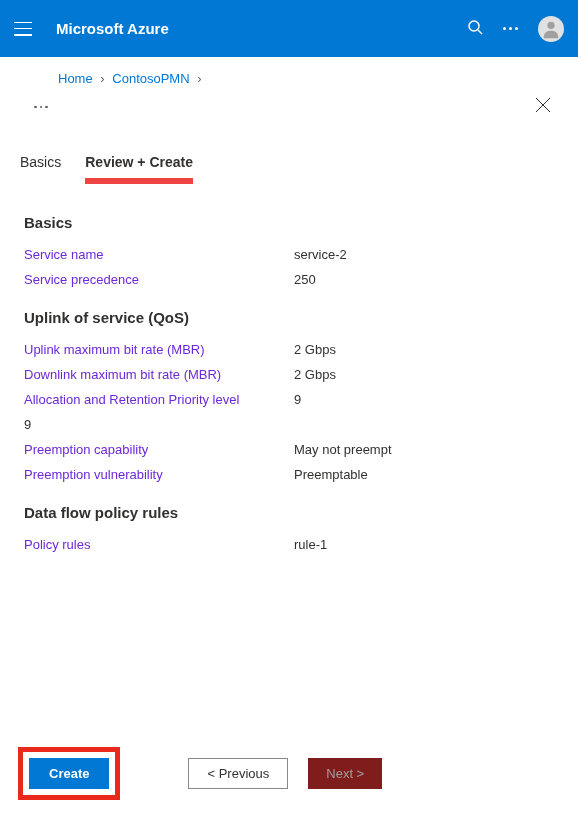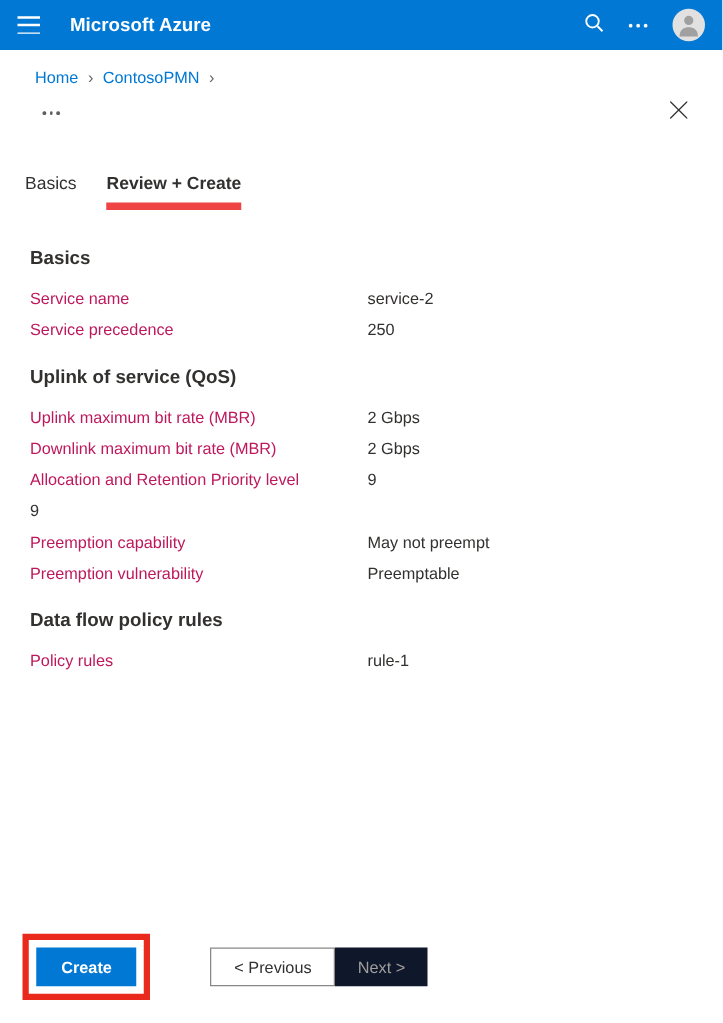--- a/index.html
+++ b/index.html
@@ -12,21 +12,21 @@
       font-family: "Segoe UI", -apple-system, BlinkMacSystemFont, sans-serif;
       width: 578px;
       height: 818px;
       background: #fff;
       position: relative;
       overflow: hidden;
     }
     
     .top-bar {
       background: #0078d4;
-      height: 40px;
+      height: 57px;
       display: flex;
       align-items: center;
       padding: 0 14px;
       color: white;
     }
     
     .hamburger {
       width: 18px;
       height: 14px;
       display: flex;
@@ -83,22 +83,23 @@
       cursor: pointer;
     }
     
     .avatar svg {
       width: 22px;
       height: 22px;
       fill: #a0a0a0;
     }
     
     .breadcrumb {
-      padding: 14px 28px 6px;
-      font-size: 13px;
+      padding: 14px 12px 6px;
+      font-size: 13px;
+      margin-left: 46px;
     }
     
     .breadcrumb a {
       color: #0078d4;
       text-decoration: none;
       cursor: pointer;
     }
     
     .breadcrumb-sep {
       color: #666;
@@ -175,36 +176,36 @@
     
     .field-row {
       display: flex;
       align-items: baseline;
       margin-bottom: 10px;
       font-size: 13px;
     }
     
     .field-label {
       width: 270px;
-      color: #be185d;
+      color: #6d28d9;
       flex-shrink: 0;
     }
     
     .field-value {
       color: #323130;
     }
     
     .footer {
       position: absolute;
       bottom: 0;
       left: 0;
       right: 11px;
       padding: 18px 18px;
       display: flex;
-      gap: 0;
+      gap: 20px;
       align-items: center;
     }
     
     .create-highlight {
       border: 5px solid #e8291b;
       padding: 6px;
       display: inline-flex;
     }
     
     .btn-primary {
@@ -221,21 +222,21 @@
       background: white;
       color: #323130;
       border: 1px solid #8a8886;
       font-size: 13px;
       padding: 7px 18px;
       cursor: pointer;
       margin-left: 48px;
     }
     
     .btn-disabled {
-      background: #0f172a;
+      background: #7f1d1d;
       color: #a19f9d;
       border: none;
       font-size: 13px;
       padding: 8px 18px;
       cursor: default;
     }
   </style>
 </head>
 <body>
 

